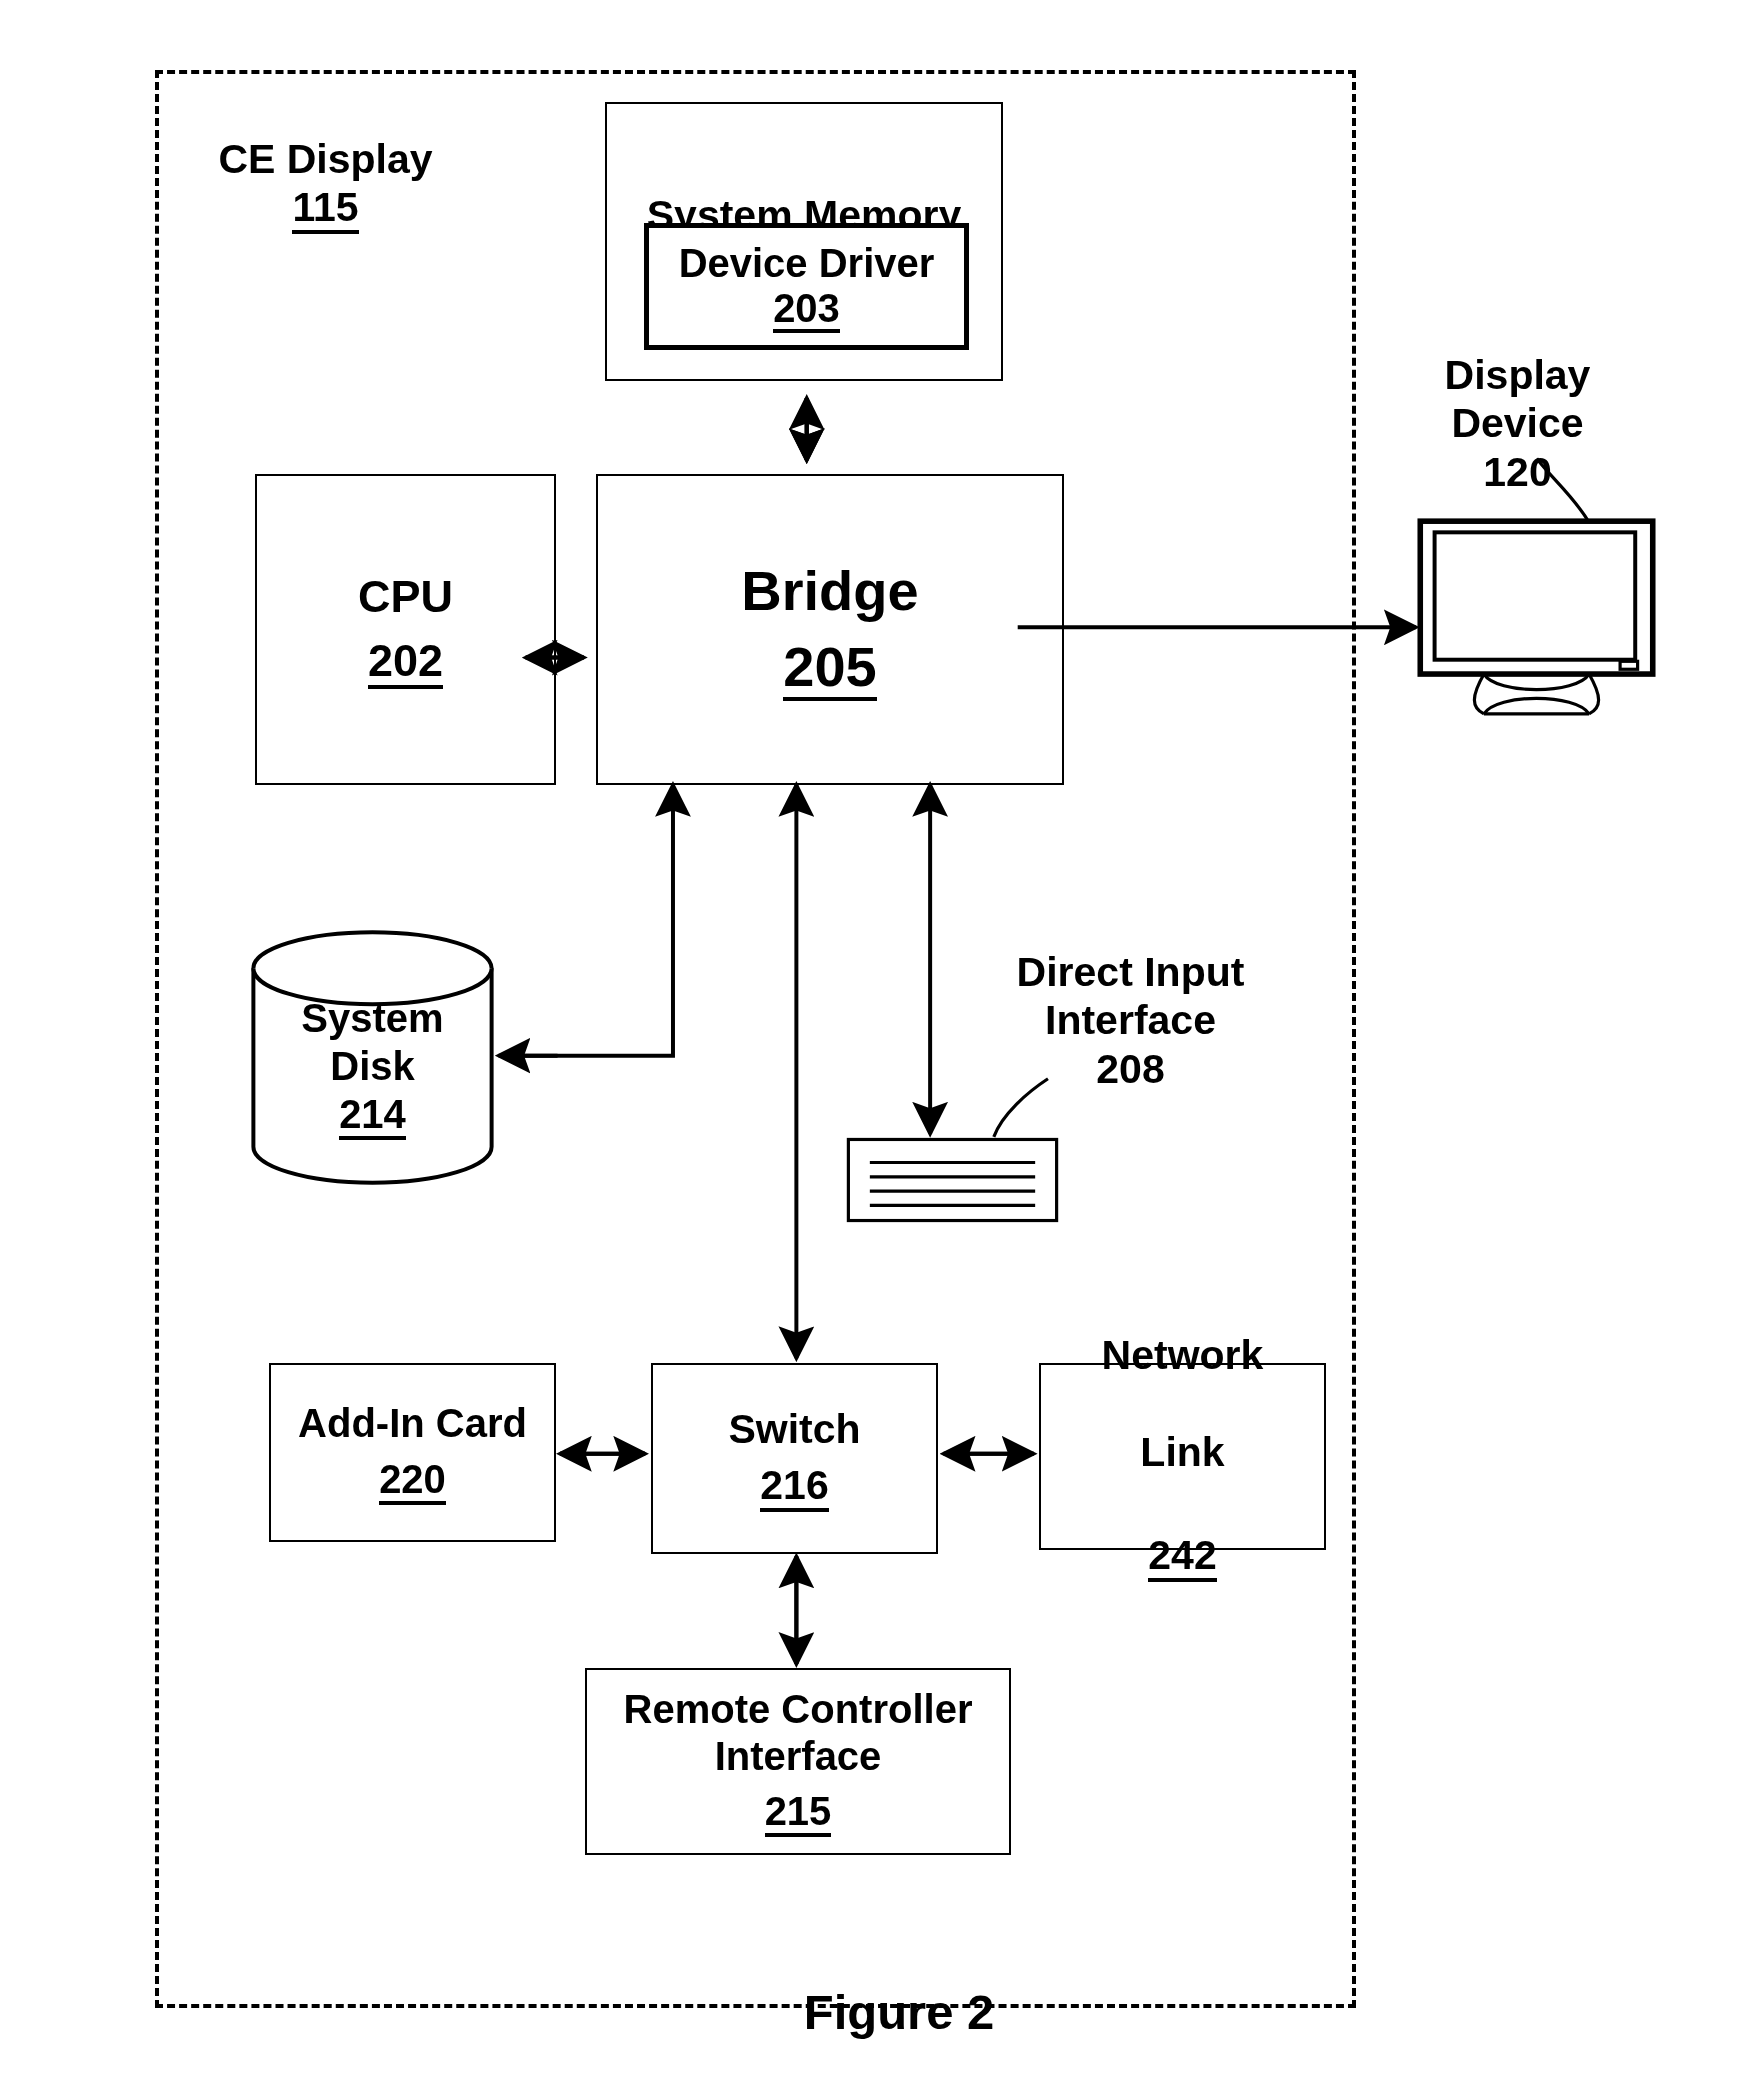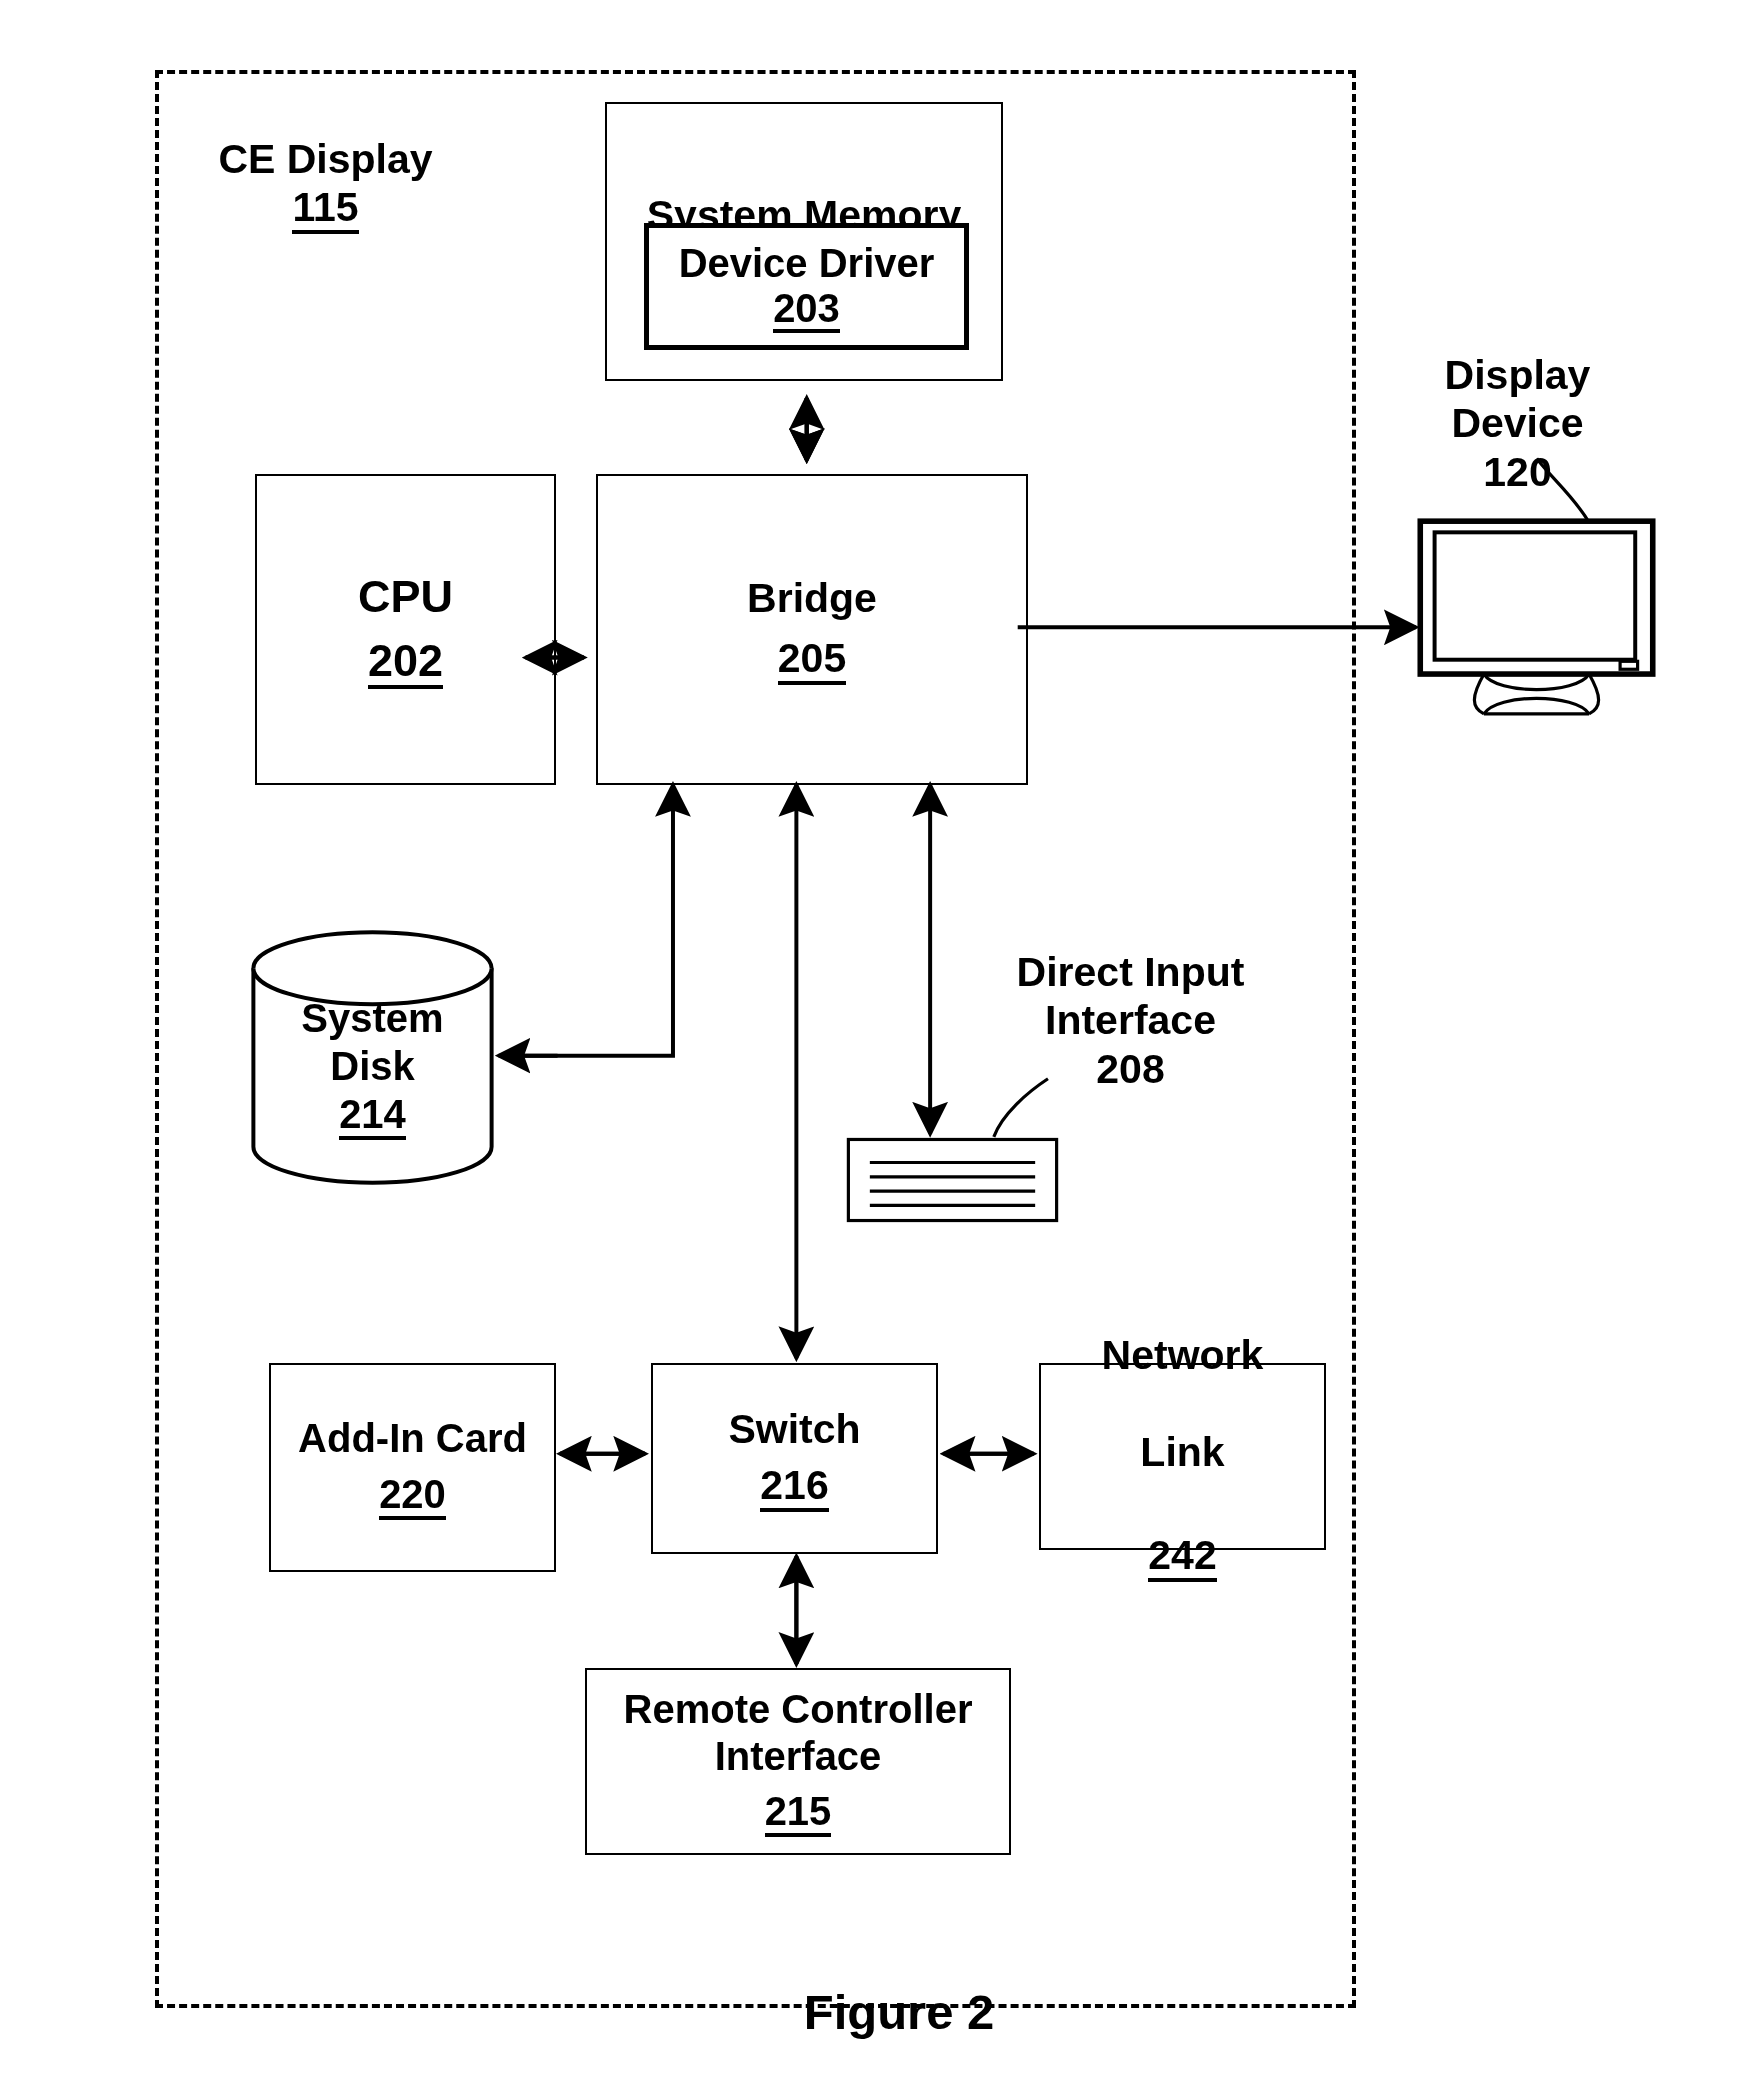--- a/index.html
+++ b/index.html
@@ -60,37 +60,37 @@
     position:absolute;
     left:37px; top:119px; width:325px; height:127px;
     border:5.6px solid #000;
     box-sizing:border-box;
     background:#fff;
     display:flex;flex-direction:column;align-items:center;justify-content:center;
     font-size:40px;font-weight:bold;line-height:1.18;
   }
 
   #cpu{ left:255px; top:474px; width:301px; height:311px; font-size:45px; }
-  #bridge{ left:596px; top:474px; width:432px; height:311px; font-size:41px; }
+  #bridge{ left:596px; top:474px; width:468px; height:311px; font-size:56px; }
 
   #sysdisk-wrap{ position:absolute; left:251px; top:930px; width:243px; height:255px; }
   #sysdisk-text{
     position:absolute; left:0; top:64px; width:243px;
     text-align:center; font-size:40px; font-weight:bold; line-height:1.2;
   }
 
   #display-label{ left:1386px; top:330px; width:263px; font-size:41px;margin-top:21px; }
 
   #monitor-wrap{ position:absolute; left:1417px; top:518px; width:239px; height:207px; }
 
   #dii-label{ left:995px; top:948px; width:271px; font-size:41px; }
 
   #keyboard-wrap{ position:absolute; left:846px; top:1137px; width:213px; height:86px; }
 
-  #addin{ left:269px; top:1363px; width:287px; height:209px; font-size:40px; }
+  #addin{ left:269px; top:1363px; width:287px; height:179px; font-size:40px; }
   #switch{ left:651px; top:1363px; width:287px; height:191px; font-size:41px; }
   #netlink{ left:1039px; top:1363px; width:287px; height:187px; font-size:41px;gap:48px; }
   #rci{ left:585px; top:1668px; width:426px; height:187px; font-size:40px; }
 
   #figcaption{
     position:absolute; left:0; top:1984px; width:1748px;
     text-align:center; font-size:49px; font-weight:bold;margin-left:25px;
   }
 </style>
 </head>

